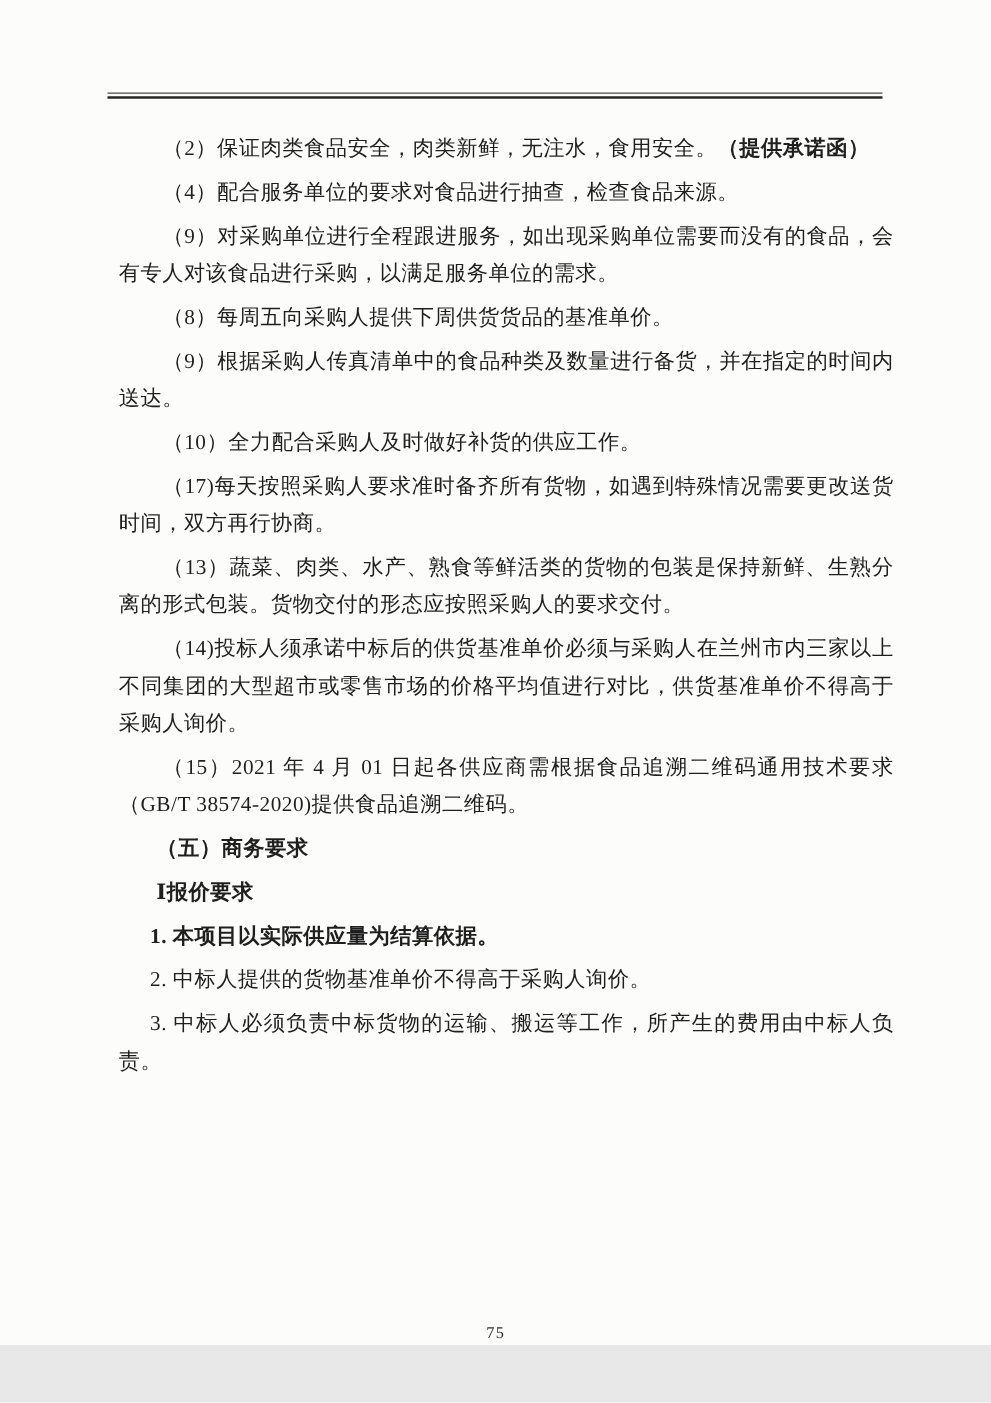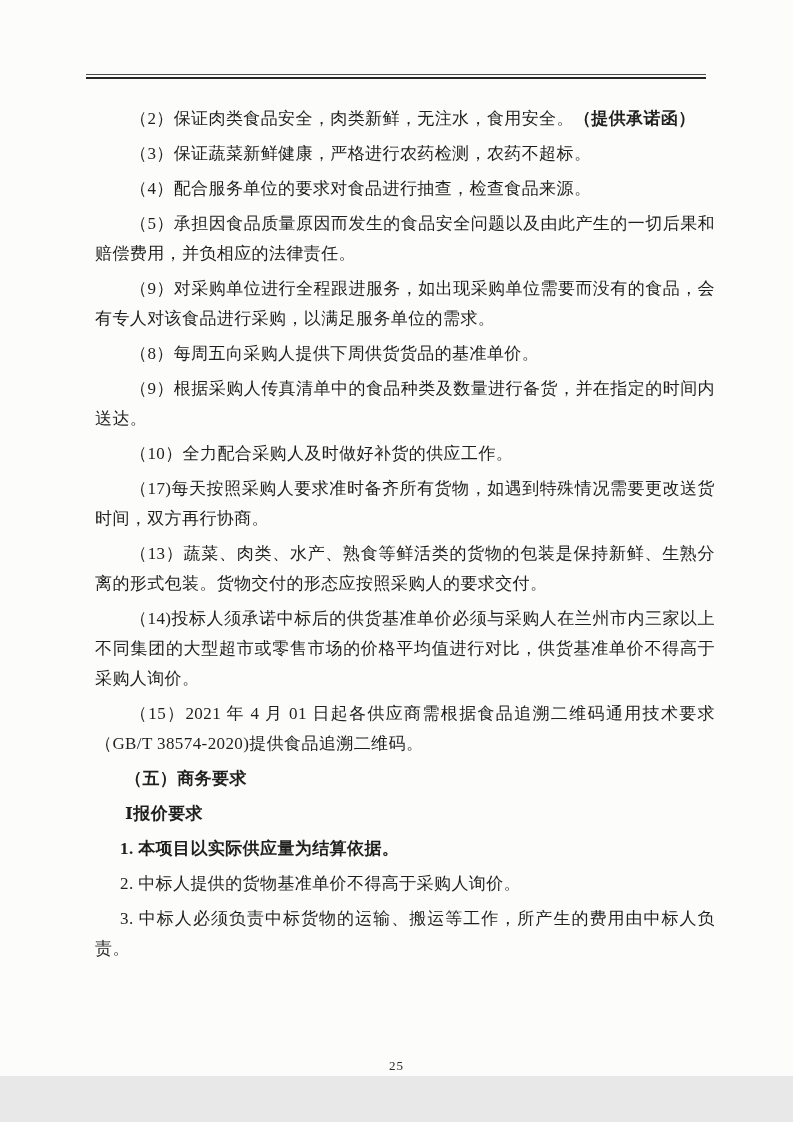--- a/index.html
+++ b/index.html
@@ -54,31 +54,29 @@
     letter-spacing: 1px;
   }
 </style>
 </head>
 <body>
 
 <div class="page">
   <div class="header-rule"></div>
   <main class="body" id="paragraphs">
       <p class="para item"><span class="seg">（2）保证肉类食品安全，肉类新鲜，无注水，食用安全。</span><span class="seg bold">（提供承诺函）</span></p>
-      <p class="para item"><span class="seg">（3）保证蔬菜新鲜健康，严格进行农药检测，农药不超标。</span></p>
       <p class="para item"><span class="seg">（4）配合服务单位的要求对食品进行抽查，检查食品来源。</span></p>
-      <p class="para item"><span class="seg">（5）承担因食品质量原因而发生的食品安全问题以及由此产生的一切后果和赔偿费用，并负相应的法律责任。</span></p>
       <p class="para item"><span class="seg">（9）对采购单位进行全程跟进服务，如出现采购单位需要而没有的食品，会有专人对该食品进行采购，以满足服务单位的需求。</span></p>
       <p class="para item"><span class="seg">（8）每周五向采购人提供下周供货货品的基准单价。</span></p>
       <p class="para item"><span class="seg">（9）根据采购人传真清单中的食品种类及数量进行备货，并在指定的时间内送达。</span></p>
       <p class="para item"><span class="seg">（10）全力配合采购人及时做好补货的供应工作。</span></p>
       <p class="para item"><span class="seg">（17)每天按照采购人要求准时备齐所有货物，如遇到特殊情况需要更改送货时间，双方再行协商。</span></p>
       <p class="para item"><span class="seg">（13）蔬菜、肉类、水产、熟食等鲜活类的货物的包装是保持新鲜、生熟分离的形式包装。货物交付的形态应按照采购人的要求交付。</span></p>
       <p class="para item"><span class="seg">（14)投标人须承诺中标后的供货基准单价必须与采购人在兰州市内三家以上不同集团的大型超市或零售市场的价格平均值进行对比，供货基准单价不得高于采购人询价。</span></p>
       <p class="para item"><span class="seg">（15）2021 年 4 月 01 日起各供应商需根据食品追溯二维码通用技术要求（GB/T 38574-2020)提供食品追溯二维码。</span></p>
       <p class="para heading"><span class="seg bold">（五）商务要求</span></p>
       <p class="para heading"><span class="seg bold">Ⅰ报价要求</span></p>
       <p class="para sub"><span class="seg bold">1. 本项目以实际供应量为结算依据。</span></p>
       <p class="para sub"><span class="seg">2. 中标人提供的货物基准单价不得高于采购人询价。</span></p>
       <p class="para sub"><span class="seg">3. 中标人必须负责中标货物的运输、搬运等工作，所产生的费用由中标人负责。</span></p>
     </main>
-  <div class="page-number">25</div>
+  <div class="page-number">75</div>
 </div>
 
 </body></html>

